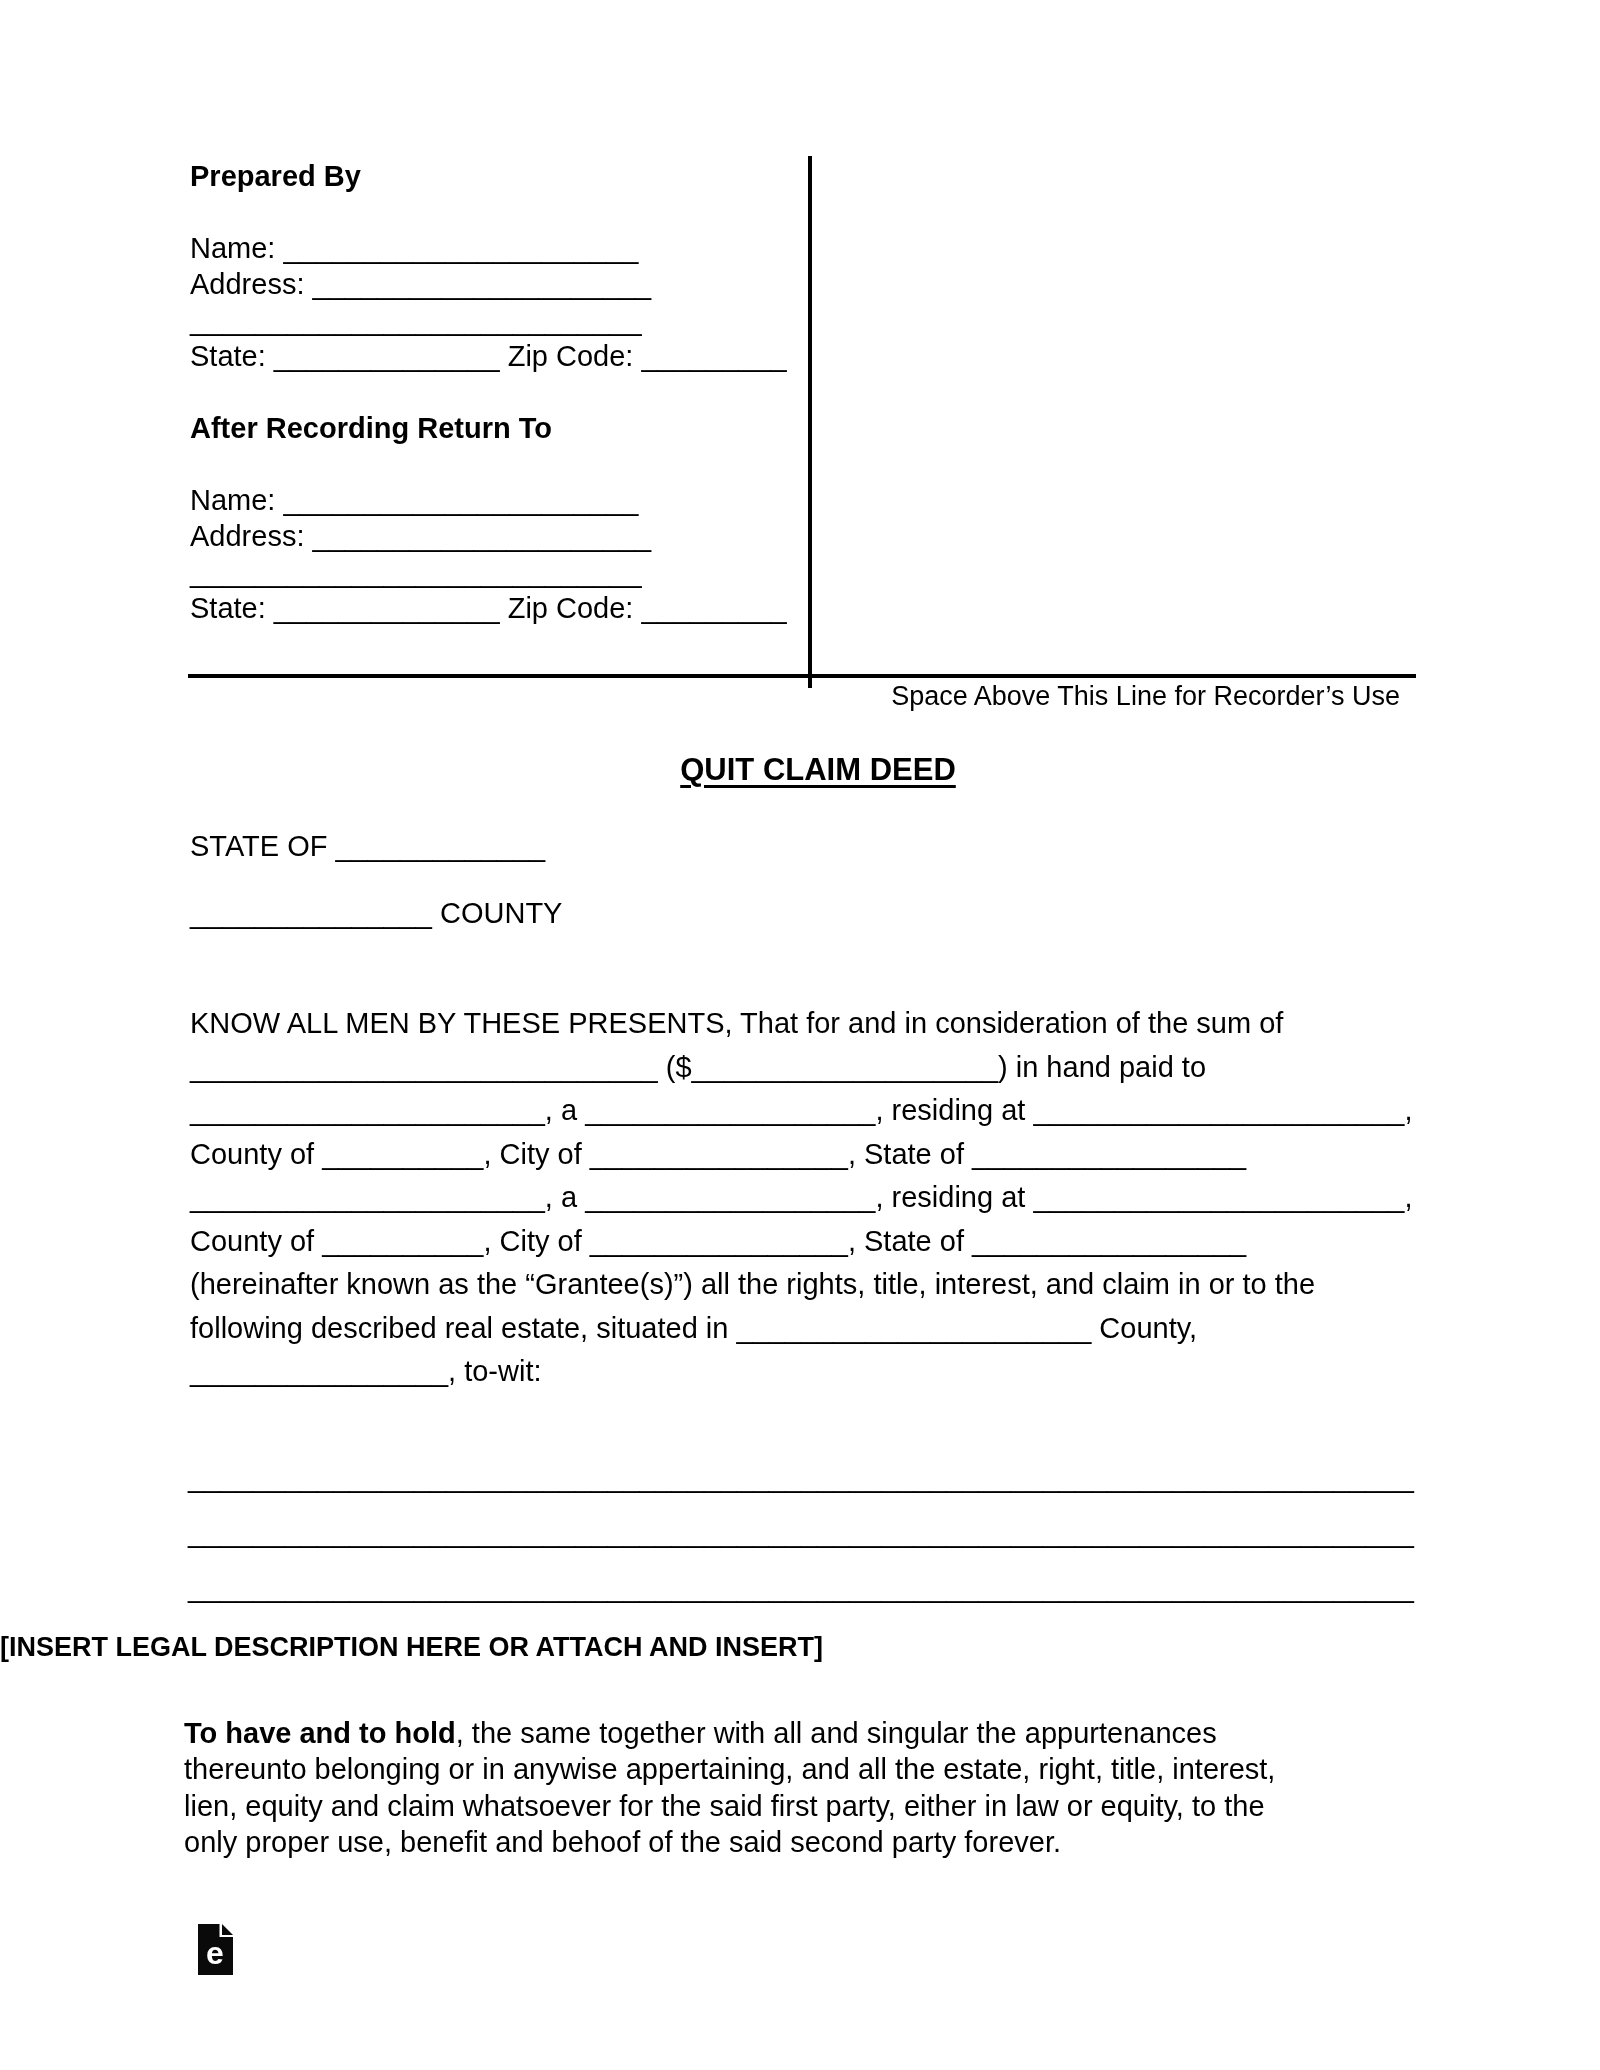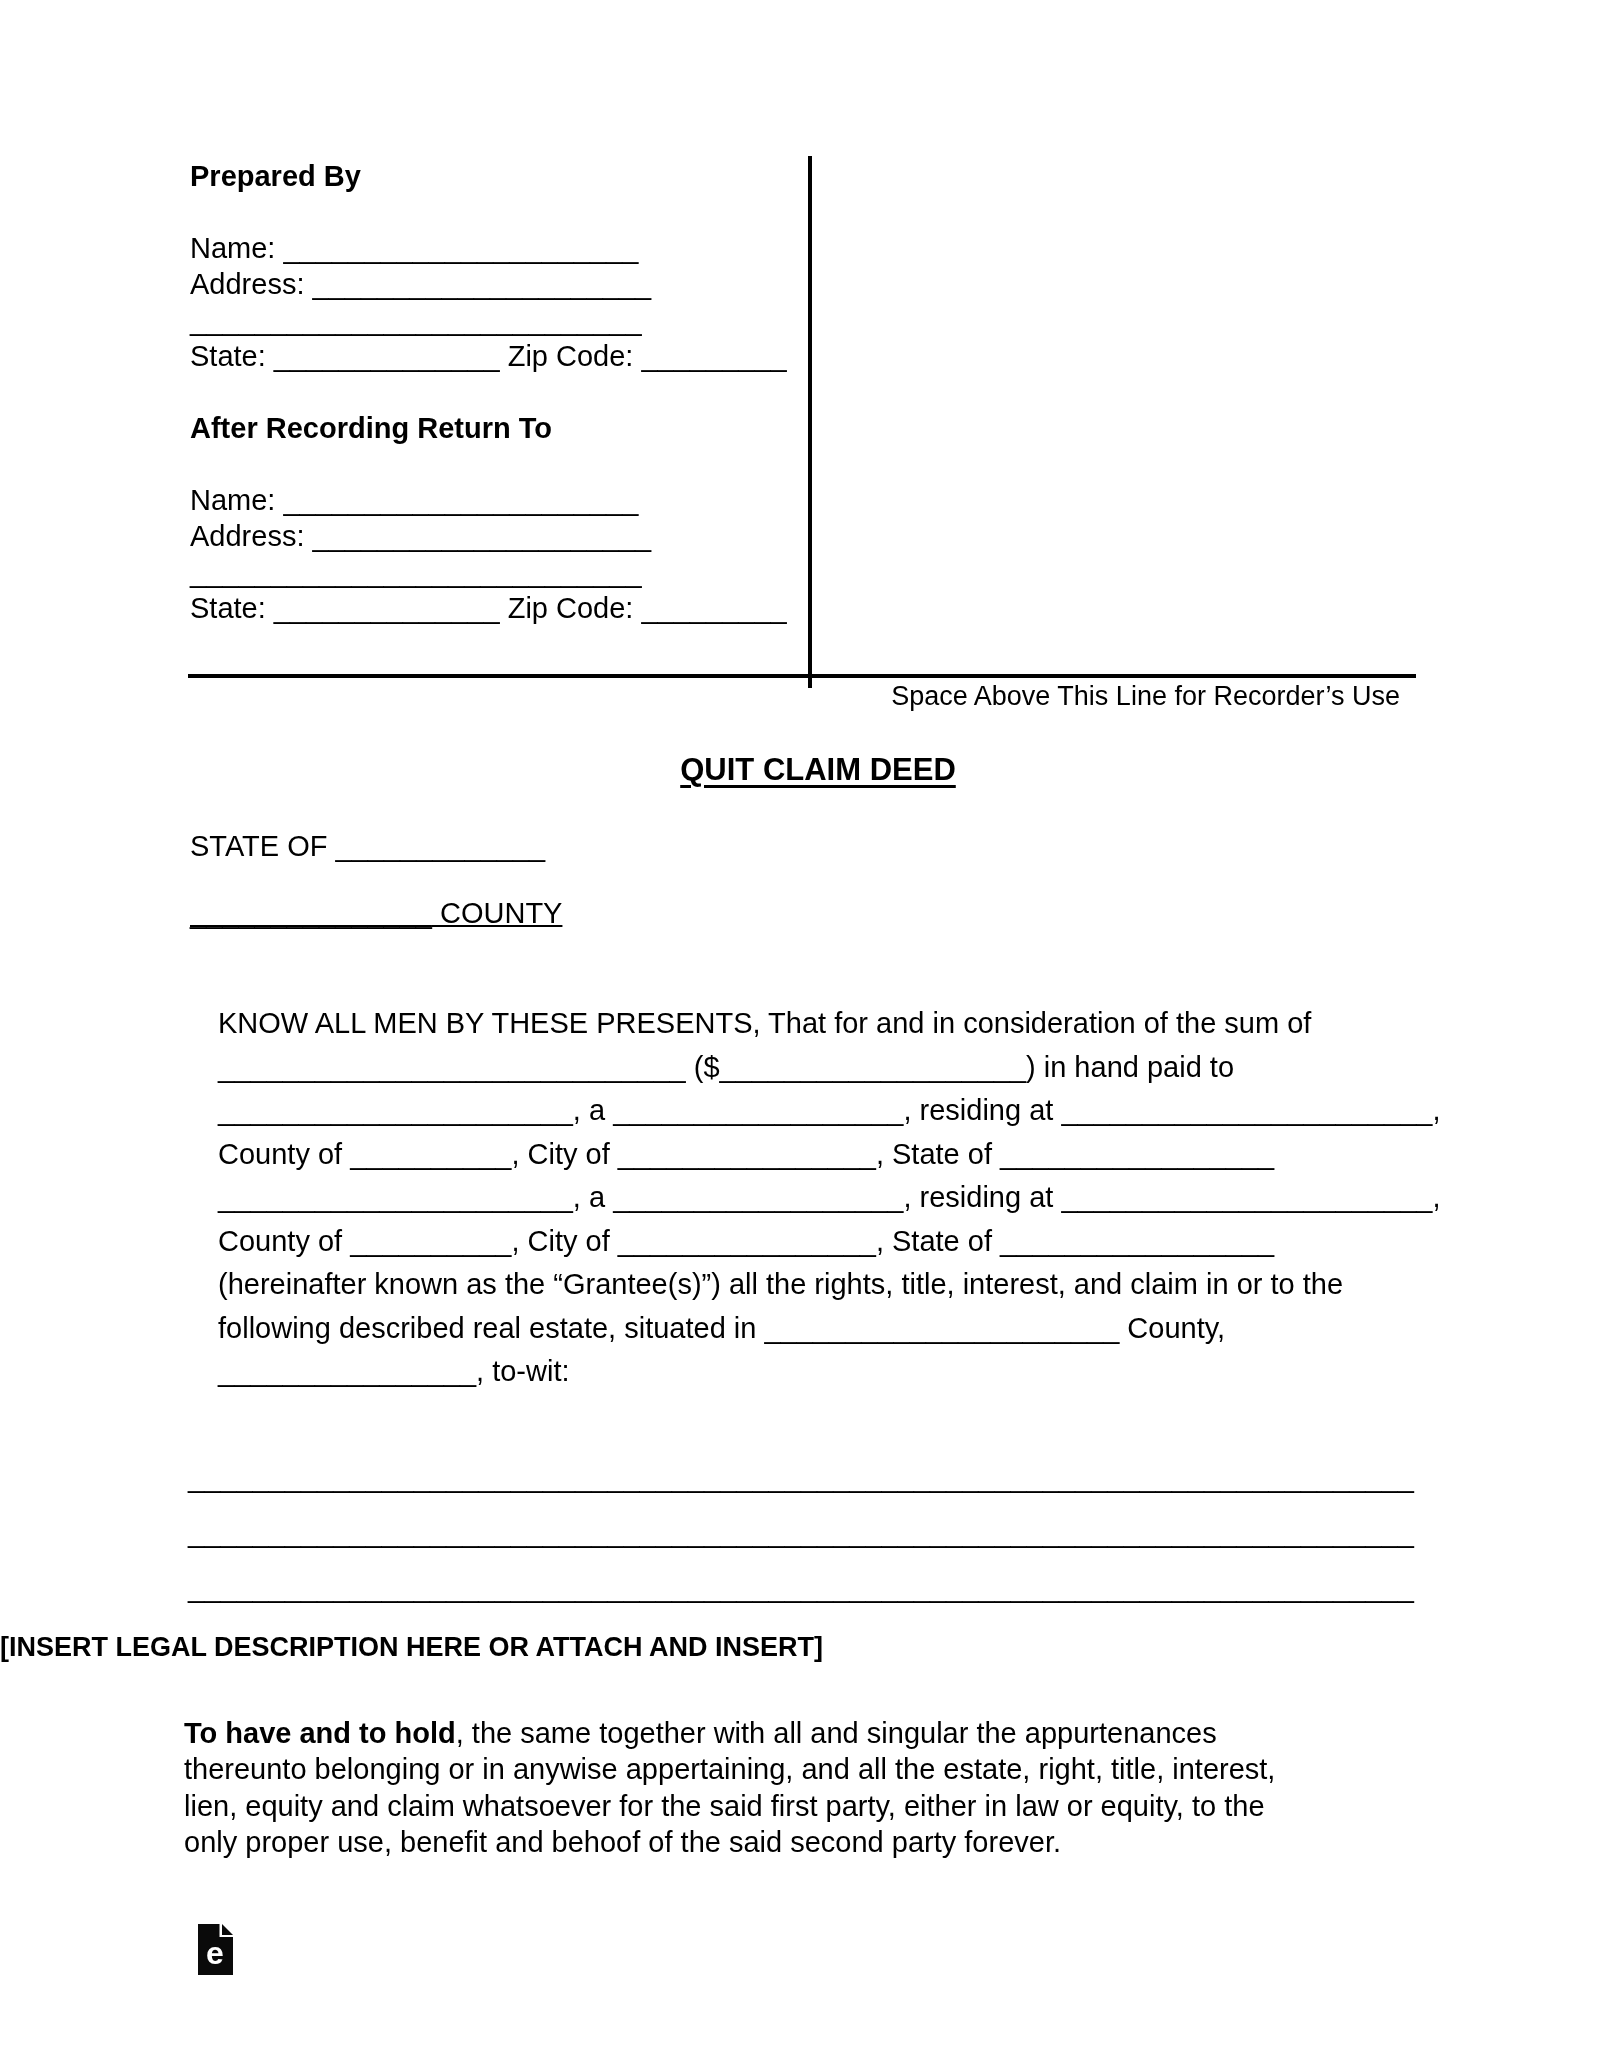--- a/index.html
+++ b/index.html
@@ -34,25 +34,25 @@
     font-size:27px; line-height:33px;
   }
 
   .deed-title {
     position:absolute; left:0; right:0; top:752px;
     text-align:center; font-size:31px; font-weight:bold;margin-left:36px;
   }
   .deed-title span { text-decoration:underline; text-decoration-thickness:3px; text-underline-offset:5px; }
 
   .venue-state { position:absolute; left:190px; top:830px; font-size:29px; }
-  .venue-county { position:absolute; left:190px; top:897px; font-size:29px;text-decoration:underline; }
+  .venue-county { position:absolute; left:190px; top:897px; font-size:29px; }
 
   .deed-paragraph {
     position:absolute; left:190px; top:1002px; width:1260px;
-    font-size:29px; line-height:43.5px;margin-left:28px;
+    font-size:29px; line-height:43.5px;
   }
 
   .legal-blank-lines {
     position:absolute; left:188px; top:1450px;
     font-size:29px; line-height:55px; letter-spacing:0;
   }
 
   .insert-note {
     position:absolute; left:0; right:0; top:1632px;
     text-align:left; font-size:27px; font-weight:bold;

